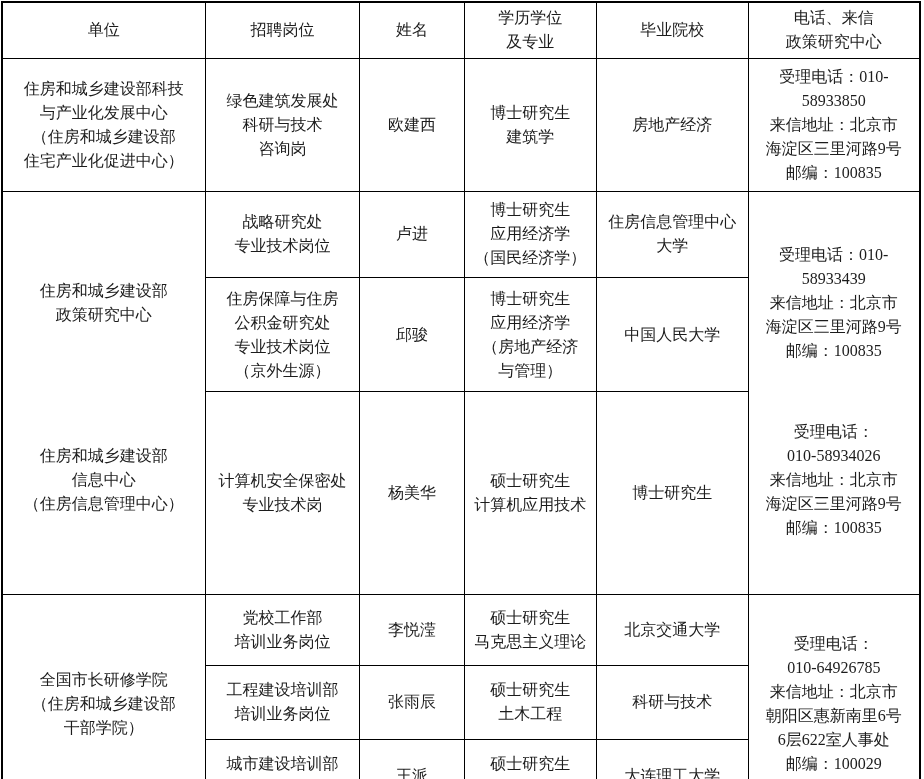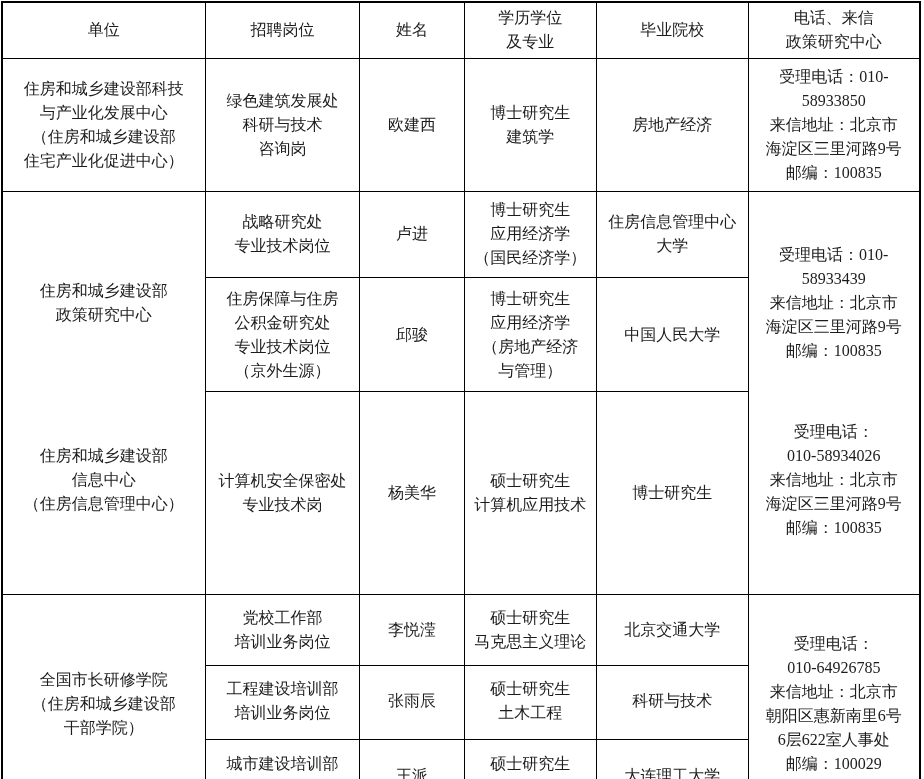--- a/index.html
+++ b/index.html
@@ -35,21 +35,21 @@
   col.c4 { width: 131px; }
   col.c5 { width: 150px; }
   col.c6 { width: 170px; }
   
   tr.rh  { height: 56px; }
   tr.r1  { height: 133px; }
   tr.r2a { height: 76px; }
   tr.r2b { height: 95px; font-family: Liberation Serif, serif; }
   tr.r3  { height: 179px; }
   tr.r4a { height: 71px; }
-  tr.r4b { height: 74px; font-family: Liberation Mono, monospace; }
+  tr.r4b { height: 74px; }
   tr.r4c { height: 75px; }
   
   td.merged-split { padding: 0; }
   .vsplit {
     display: flex;
     flex-direction: column;
     height: 354px;
     width: 100%;
   }
   .vsplit > .vblock {

